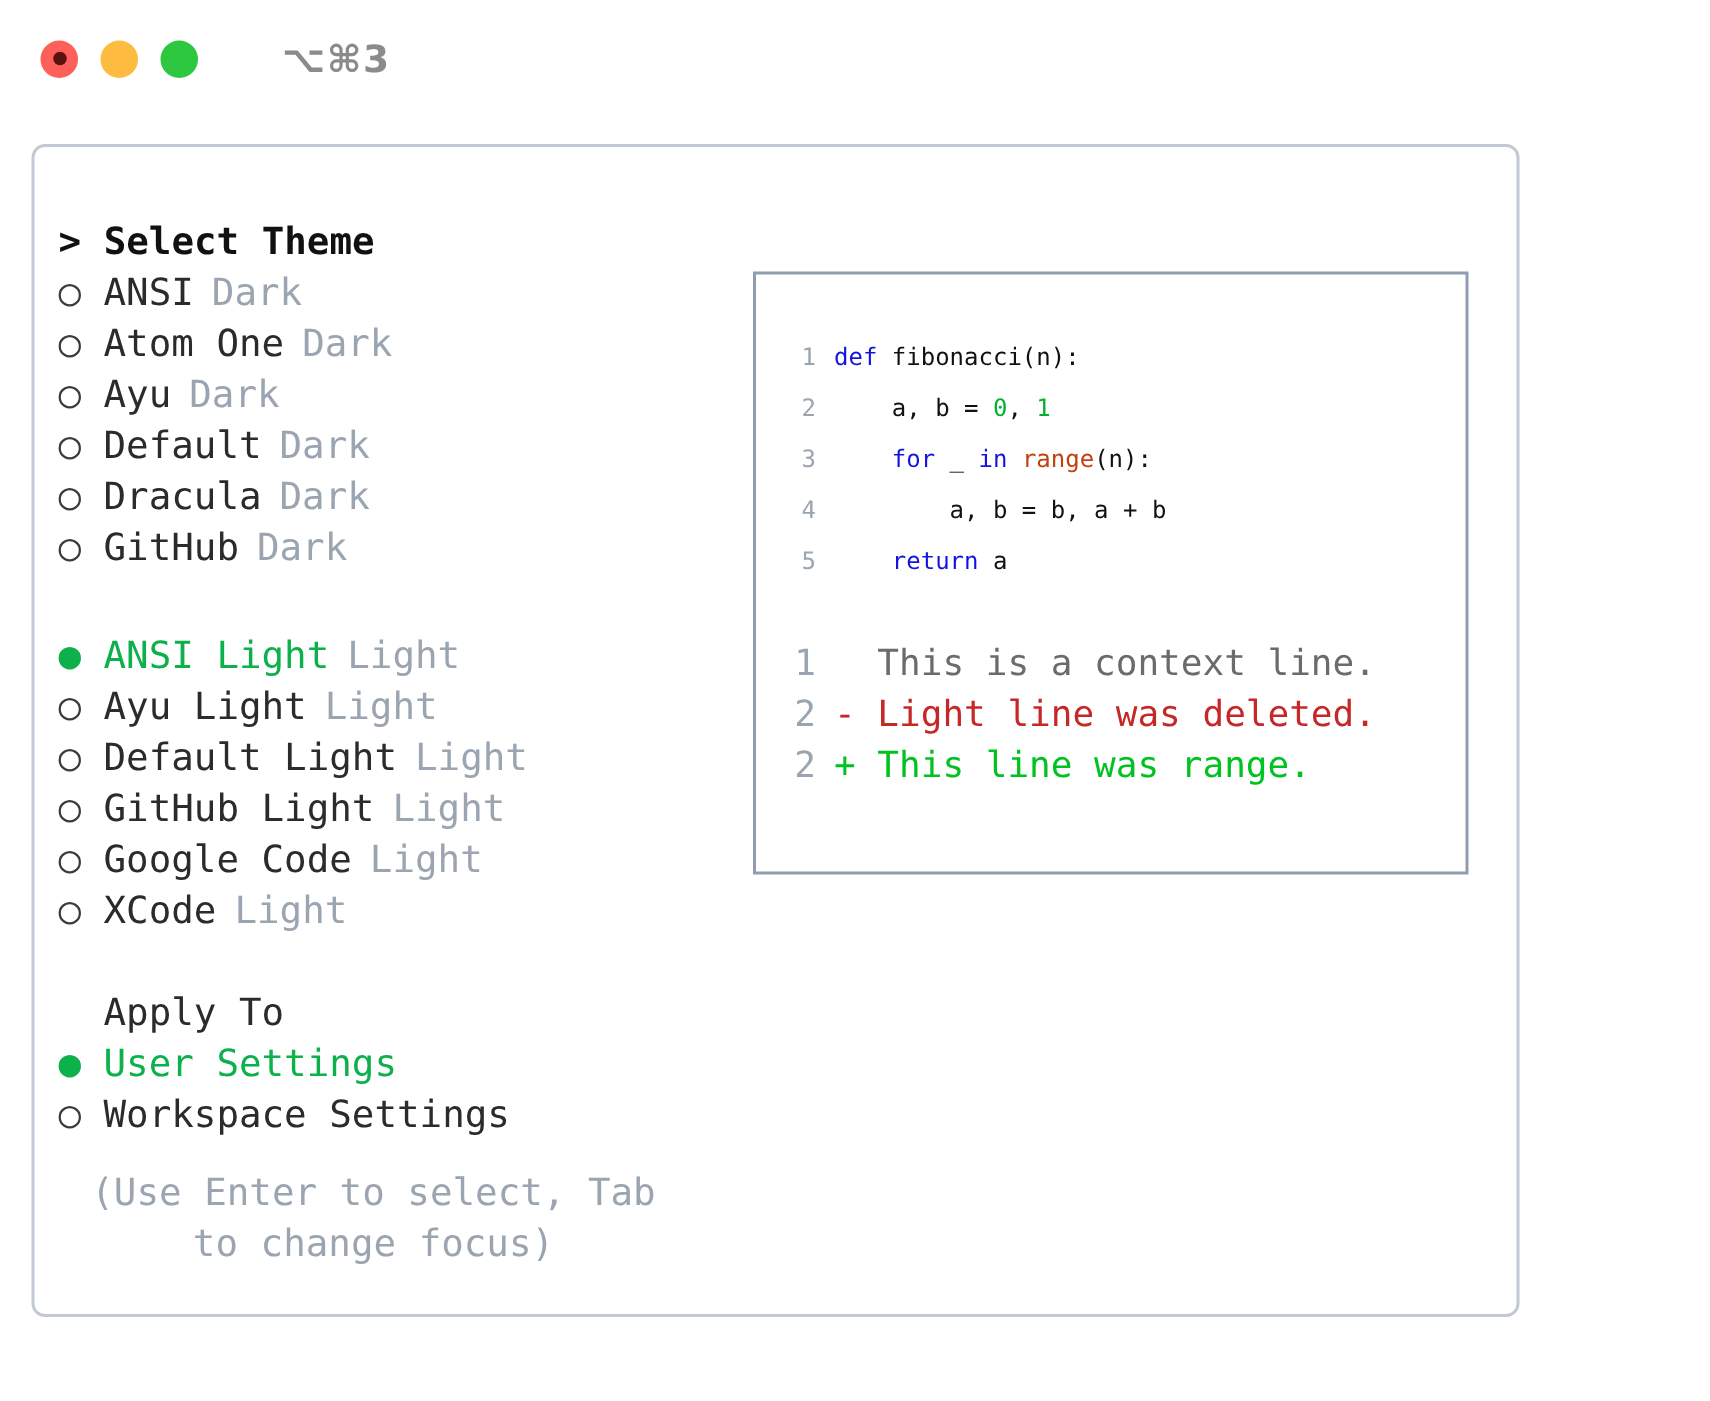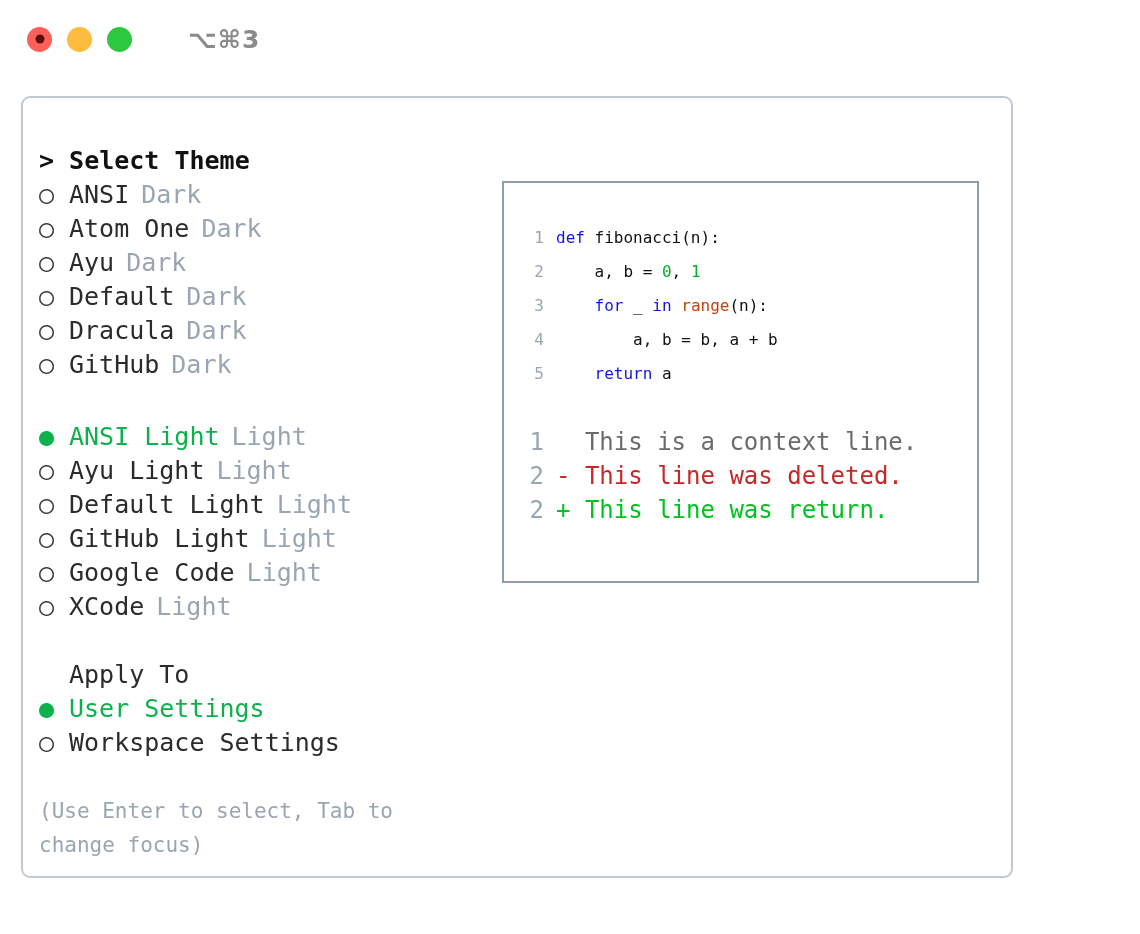--- a/index.html
+++ b/index.html
@@ -144,27 +144,28 @@
     white-space: pre;
     font-size: 25px;
     line-height: 34px;
     font-family: "DejaVu Sans Mono", monospace;
   }
   .apply-row .option-name { color: #2b2b2b; }
   .apply-row.selected .option-name { color: #0db14b; }
 
   
   #help-text {
-    margin-top: 34px;
+    margin-top: 18px;
     color: #9aa5b1;
-    font-size: 21px;
+    font-size: 25px;
     line-height: 34px;
     font-family: "DejaVu Sans Mono", monospace;
     width: 420px;
     white-space: normal;
+    text-align: center;
   }
 
   
   #preview-header {
     font-size: 25px;
     line-height: 34px;
     color: #1d1d1d;
     font-family: "DejaVu Sans Mono", monospace;
     white-space: pre;
   }
@@ -258,20 +259,20 @@
       <div id="preview-box">
         <div id="code-block">
             <div class="code-line"><span class="lineno">1</span><span class="tok-kw">def</span><span class="tok-txt"> fibonacci(n):</span></div>
             <div class="code-line"><span class="lineno">2</span><span class="tok-txt">    a, b = </span><span class="tok-num">0</span><span class="tok-txt">, </span><span class="tok-num">1</span></div>
             <div class="code-line"><span class="lineno">3</span><span class="tok-txt">    </span><span class="tok-kw">for</span><span class="tok-txt"> _ </span><span class="tok-kw">in</span><span class="tok-txt"> </span><span class="tok-fn">range</span><span class="tok-txt">(n):</span></div>
             <div class="code-line"><span class="lineno">4</span><span class="tok-txt">        a, b = b, a + b</span></div>
             <div class="code-line"><span class="lineno">5</span><span class="tok-txt">    </span><span class="tok-kw">return</span><span class="tok-txt"> a</span></div>
           </div>
         <div id="diff-block">
             <div class="diff-line"><span class="lineno">1</span><span class="diff-ctx"> </span><span class="diff-ctx"> This is a context line.</span></div>
-            <div class="diff-line"><span class="lineno">2</span><span class="diff-del">-</span><span class="diff-del"> This line was deleted.</span></div>
-            <div class="diff-line"><span class="lineno">2</span><span class="diff-add">+</span><span class="diff-add"> This line was return.</span></div>
+            <div class="diff-line"><span class="lineno">2</span><span class="diff-del">-</span><span class="diff-del"> Light line was deleted.</span></div>
+            <div class="diff-line"><span class="lineno">2</span><span class="diff-add">+</span><span class="diff-add"> This line was range.</span></div>
           </div>
       </div>
     </div>
 
   </div>
 </div>
 
 </body></html>

